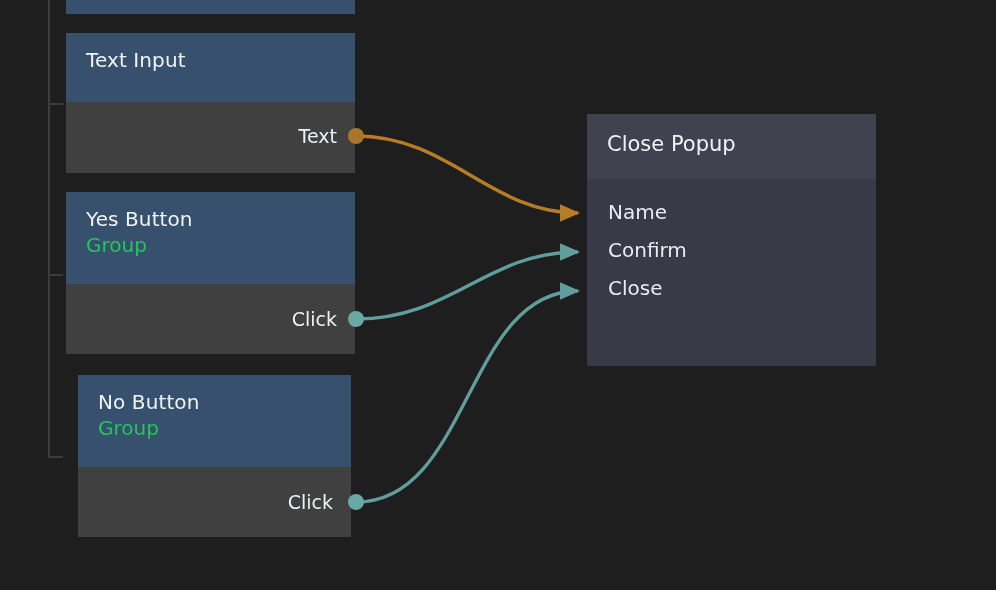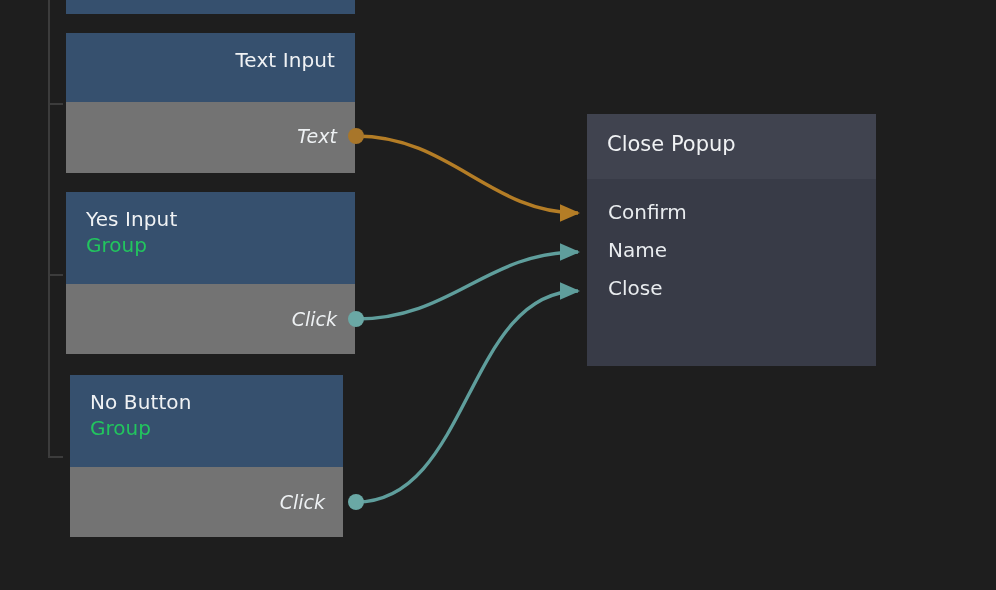--- a/index.html
+++ b/index.html
@@ -14,21 +14,21 @@
   
   .tree-layer{position:absolute;left:0;top:0;width:996px;height:590px;pointer-events:none;}
 
   
   .node{position:absolute;box-sizing:border-box;}
   .node .hdr{box-sizing:border-box;}
   .node .body{box-sizing:border-box;position:relative;}
 
   
   .node-blue .hdr{background:#36506e;padding:14px 20px 0 20px;}
-  .node-blue .body{background:#737373;font-style:italic;}
+  .node-blue .body{background:#404040;}
   .node-blue .title{
     color:#f0f2f4;font-size:20px;line-height:26px;font-weight:400;
     letter-spacing:.1px;white-space:nowrap;
   }
   .node-blue .subtitle{
     color:#22c55e;font-size:20px;line-height:26px;font-weight:400;
     white-space:nowrap;
   }
 
   
@@ -65,61 +65,61 @@
     <path d="M49,275 L63,275" fill="none" stroke="#3c3c3c" stroke-width="2"></path>
   </svg>
 
   <div class="node node-blue" style="left:66px;top:-14px;width:289px;height:28px;">
     <div class="hdr" style="height:28px;padding-top:0;">
       <div class="title"></div>
     </div>
   </div>
 
   <div class="node node-blue" style="left:66px;top:33px;width:289px;height:140px;">
-    <div class="hdr" style="height:69px;text-align:right;">
+    <div class="hdr" style="height:69px;">
       <div class="title">Text Input</div>
     </div>
     <div class="body" style="height:71px;">
       <div class="port-row" style="top:23px;">
         <span>Text</span>
       </div>
     </div>
   </div>
 
   <div class="node node-blue" style="left:66px;top:192px;width:289px;height:162px;">
     <div class="hdr" style="height:92px;">
-      <div class="title">Yes Input</div>
+      <div class="title">Yes Button</div>
       <div class="subtitle">Group</div>
     </div>
     <div class="body" style="height:70px;">
       <div class="port-row" style="top:24px;">
         <span>Click</span>
       </div>
     </div>
   </div>
 
-  <div class="node node-blue" style="left:54px;top:375px;width:289px;height:209px;padding-left:16px;">
+  <div class="node node-blue" style="left:62px;top:375px;width:289px;height:209px;padding-left:16px;">
     <div class="hdr" style="height:92px;">
       <div class="title">No Button</div>
       <div class="subtitle">Group</div>
     </div>
     <div class="body" style="height:70px;">
       <div class="port-row" style="top:24px;">
         <span>Click</span>
       </div>
     </div>
   </div>
 
   <div class="node node-grey" style="left:587px;top:114px;width:289px;height:252px;">
     <div class="hdr">
       <div class="title">Close Popup</div>
     </div>
     <div class="slots">
+      <div class="slot">Name</div>
       <div class="slot">Confirm</div>
-      <div class="slot">Name</div>
       <div class="slot">Close</div>
     </div>
   </div>
 
   <svg class="wire-layer" width="996" height="590" viewBox="0 0 996 590">
     <defs>
       <marker id="arrow-orange" viewBox="0 0 10 10" refX="9" refY="5" markerWidth="6" markerHeight="6" orient="auto-start-reverse">
         <path d="M0,0.6 L10,5 L0,9.4 z" fill="#b47d26"></path>
       </marker>
       <marker id="arrow-teal" viewBox="0 0 10 10" refX="9" refY="5" markerWidth="6" markerHeight="6" orient="auto-start-reverse">

